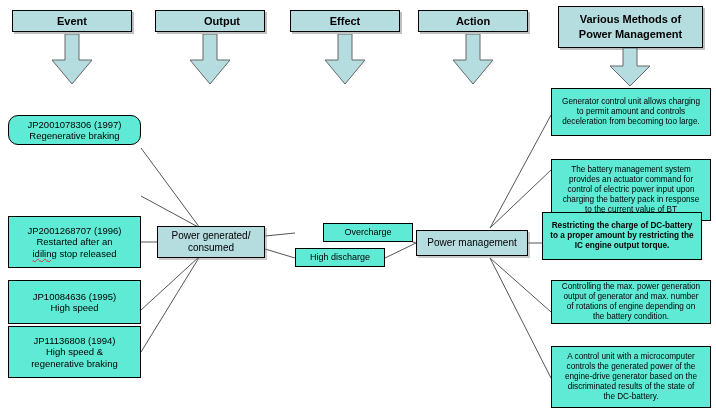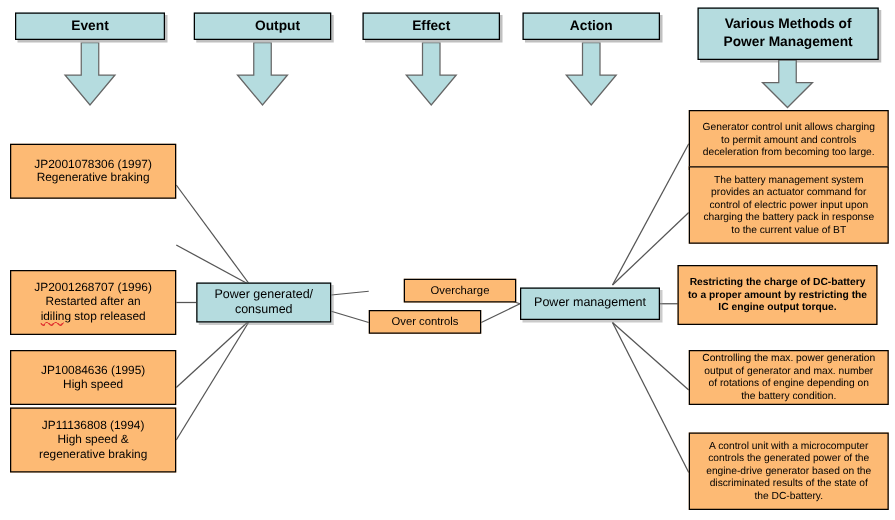--- a/index.html
+++ b/index.html
@@ -47,21 +47,21 @@
   .header-box.tall {
     font-size: 11px;
     line-height: 1.35;
   }
   .teal-node {
     background: #b5dcdf;
     font-size: 10px;
     box-shadow: 2px 2px 0 rgba(140,140,140,0.45);
   }
   .white-node {
-    background: #fdba74;
+    background: #5eead4;
     font-size: 9.5px;
   }
   .small-node {
     font-size: 9px;
   }
   .right-node {
     font-size: 8.2px;
     line-height: 1.22;
     padding: 2px 4px;
   }
@@ -142,21 +142,21 @@
   </svg>
 
   <svg class="arrow-down" style="left:449px; top:34px;" width="48" height="52" viewBox="0 0 48 52">
     <polygon points="17,0 31,0 31,26 44,26 24,50 4,26 17,26" fill="#b5dcdf" stroke="#666666" stroke-width="1"></polygon>
   </svg>
 
   <svg class="arrow-down" style="left:606px; top:48px;" width="48" height="40" viewBox="0 0 48 40">
     <polygon points="17,0 31,0 31,18 44,18 24,38 4,18 17,18" fill="#b5dcdf" stroke="#666666" stroke-width="1"></polygon>
   </svg>
 
-  <div class="node white-node" style="left:8px; top:115px; width:133px; height:44px;">
+  <div class="node white-node" style="left:8px; top:115px; width:133px; height:30px;border-radius:10px;">
     <span class="node-text">JP2001078306 (1997)
 Regenerative braking</span>
   </div>
 
 
   <div class="node white-node" style="left:8px; top:216px; width:133px; height:52px;">
     <span class="node-text">JP2001268707 (1996)
 Restarted after an
 <span class="typo">idiling</span> stop released</span>
   </div>
@@ -175,34 +175,34 @@
   <div class="node teal-node" style="left:157px; top:226px; width:108px; height:32px;">
     <span class="node-text">Power generated/
 consumed</span>
   </div>
 
   <div class="node white-node small-node" style="left:295px; top:223px; width:90px; height:19px;margin-left:28px;">
     <span class="node-text">Overcharge</span>
   </div>
 
   <div class="node white-node small-node" style="left:295px; top:248px; width:90px; height:19px;">
-    <span class="node-text">Over controls</span>
+    <span class="node-text">High discharge</span>
   </div>
 
   <div class="node teal-node" style="left:416px; top:230px; width:112px; height:26px;">
     <span class="node-text">Power management</span>
   </div>
 
   <div class="node white-node right-node" style="left:551px; top:88px; width:160px; height:48px;">
     <span class="node-text">Generator control unit allows charging
 to permit amount and controls
 deceleration from becoming too large.</span>
   </div>
 
-  <div class="node white-node right-node" style="left:551px; top:133px; width:160px; height:62px;">
+  <div class="node white-node right-node" style="left:551px; top:159px; width:160px; height:62px;">
     <span class="node-text">The battery management system
 provides an actuator command for
 control of electric power input upon
 charging the battery pack in response
 to the current value of BT</span>
   </div>
 
   <div class="node white-node right-node" style="left:542px; top:212px; width:160px; height:48px;font-weight:bold;">
     <span class="node-text">Restricting the charge of DC-battery
 to a proper amount by restricting the

